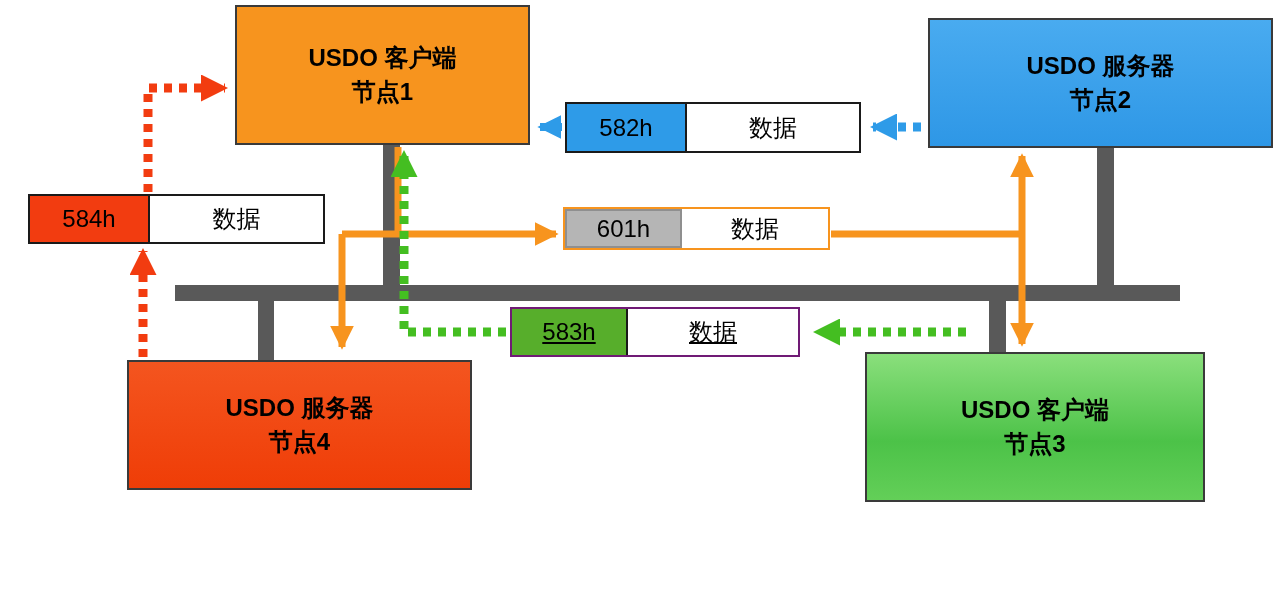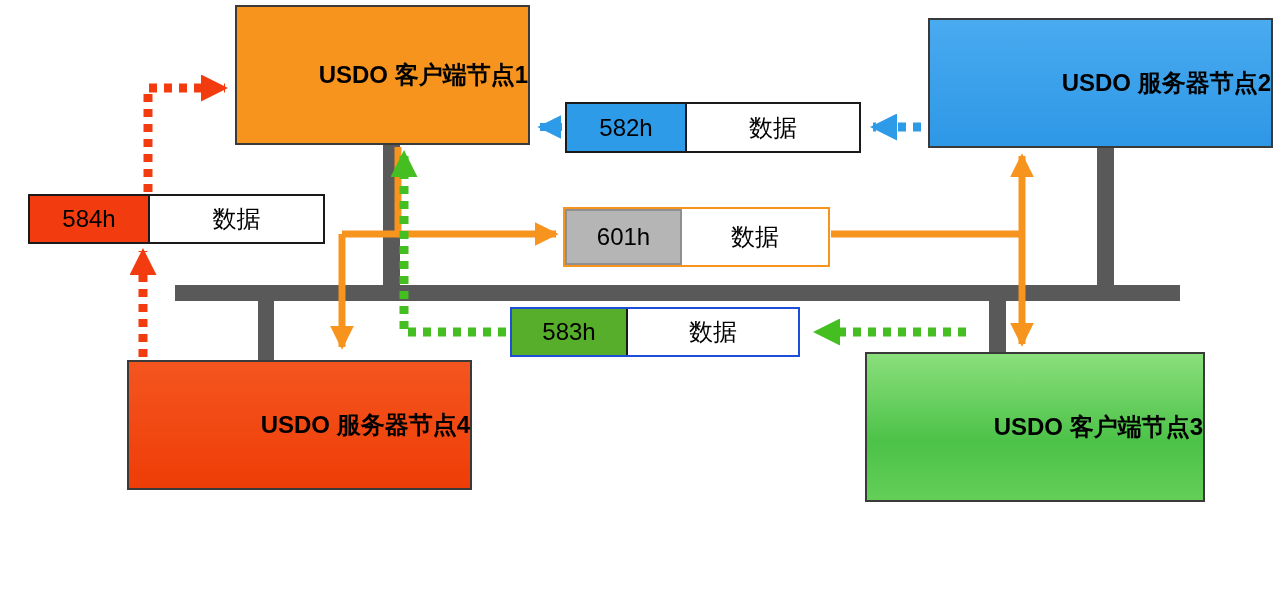--- a/index.html
+++ b/index.html
@@ -2,21 +2,21 @@
 <html><head>
 <meta charset="utf-8">
 <style>
   html,body{margin:0;padding:0;background:#ffffff;}
   .canvas{
     position:relative;width:1280px;height:609px;background:#ffffff;overflow:hidden;
     font-family:"Liberation Sans",sans-serif;
   }
   
   .node{
-    position:absolute;display:flex;flex-direction:row;align-items:center;justify-content:flex-end;
+    position:absolute;display:flex;flex-direction:column;align-items:center;justify-content:center;
     border:2px solid #3a3a3a;color:#000;text-align:center;box-sizing:border-box;
     font-size:24px;font-weight:600;line-height:34px;
   }
   .node-1{left:235px;top:5px;width:295px;height:140px;background:#F7941E;}
   .node-2{left:928px;top:18px;width:345px;height:130px;background:linear-gradient(180deg,#49ABF0,#2E97E6);}
   .node-4{left:127px;top:360px;width:345px;height:130px;background:linear-gradient(180deg,#F4551F,#EF3D07);}
   .node-3{left:865px;top:352px;width:340px;height:150px;background:linear-gradient(180deg,#8ADF7C,#4CC248 60%,#63CF58);}
   
   .bus{position:absolute;left:175px;top:285px;width:1005px;height:16px;background:#595959;}
   .tap{position:absolute;background:#595959;}
@@ -26,24 +26,24 @@
   .tap-n3{left:989px;top:299px;width:17px;height:56px;}
   
   .frame{position:absolute;display:flex;box-sizing:border-box;font-size:24px;color:#000;}
   .frame .cell{display:flex;align-items:center;justify-content:center;box-sizing:border-box;height:100%;}
   .frame-584{left:8px;top:194px;width:297px;height:50px;border:2px solid #1a1a1a;margin-left:20px;}
   .frame-584 .id{width:120px;background:#F23C10;border-right:2px solid #1a1a1a;}
   .frame-584 .payload{flex:1;background:#fff;}
   .frame-582{left:565px;top:102px;width:296px;height:51px;border:2px solid #1a1a1a;}
   .frame-582 .id{width:120px;background:#2E9BE8;border-right:2px solid #1a1a1a;}
   .frame-582 .payload{flex:1;background:#fff;}
-  .frame-601{left:563px;top:207px;width:267px;height:60px;border:2px solid #F7941E;background:#fff;}
+  .frame-601{left:563px;top:207px;width:267px;height:43px;border:2px solid #F7941E;background:#fff;}
   .frame-601 .id{width:117px;background:#B5B5B5;border:2px solid #8f8f8f;}
   .frame-601 .payload{flex:1;background:#fff;}
-  .frame-583{left:510px;top:307px;width:290px;height:50px;border:2px solid #1d4ed8;}
+  .frame-583{left:510px;top:307px;width:290px;height:50px;border:2px solid #701a75;text-decoration:underline;}
   .frame-583 .id{width:116px;background:#57AE2B;border-right:2px solid #1a1a1a;}
   .frame-583 .payload{flex:1;background:#fff;}
   
   .arrows{position:absolute;left:0;top:0;pointer-events:none;}
   
   .caption{
     position:absolute;left:0;top:536px;width:1240px;text-align:center;color:#000;
     font-size:23px;font-weight:700;line-height:31px;letter-spacing:0.5px;
   }
   .watermark{

